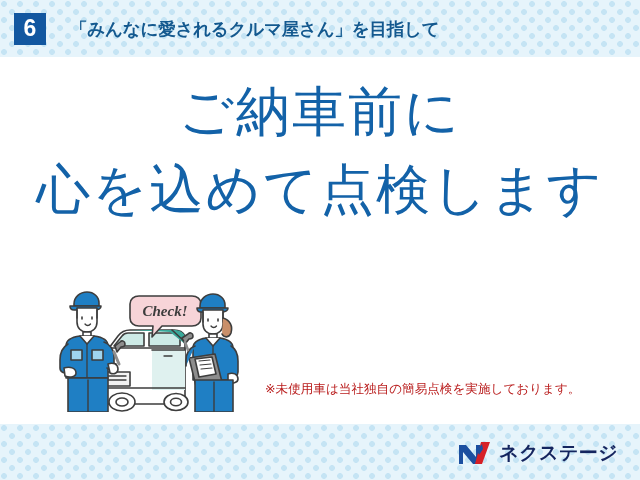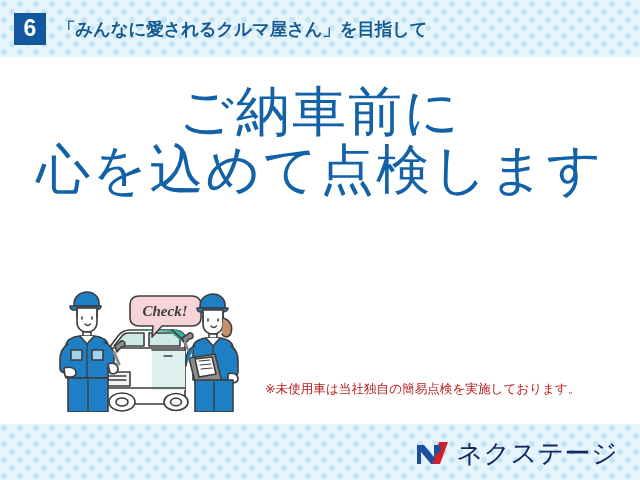--- a/index.html
+++ b/index.html
@@ -45,21 +45,21 @@
     color: #ffffff;
     font-size: 23px;
     font-weight: bold;
     display: flex;
     align-items: center;
     justify-content: center;
     flex: none;
     letter-spacing: 0;
   }
   #header-title {
-    margin-left: 12px;
+    margin-left: 24px;
     font-size: 17.5px;
     font-weight: bold;
     color: #14598f;
     white-space: nowrap;
     letter-spacing: -0.2px;
   }
 
   
   #headline {
     position: absolute;
@@ -72,21 +72,21 @@
     line-height: 1.0;
   }
   #headline .hl-line1 {
     display: block;
     font-size: 54px;
     letter-spacing: 2px;
   }
   #headline .hl-line2 {
     display: block;
     font-size: 54px;
-    margin-top: 4px;
+    margin-top: 24px;
     letter-spacing: 2px;
   }
 
   
   #body-copy {
     position: absolute;
     left: 265px;
     top: 258px;
     width: 360px;
     color: #231f20;
@@ -122,22 +122,22 @@
     position: absolute;
     right: 22px;
     top: 440px;
     height: 26px;
     display: flex;
     align-items: center;
   }
   #logo-mark { width: 34px; height: 24px; flex: none; }
   #logo-text {
     margin-left: 7px;
-    font-size: 26px;
-    font-weight: normal;
+    font-size: 19px;
+    font-weight: bold;
     color: #14255f;
     letter-spacing: 0.4px;
     white-space: nowrap;
   }
 </style>
 </head>
 <body>
 
 <div id="frame">
 

